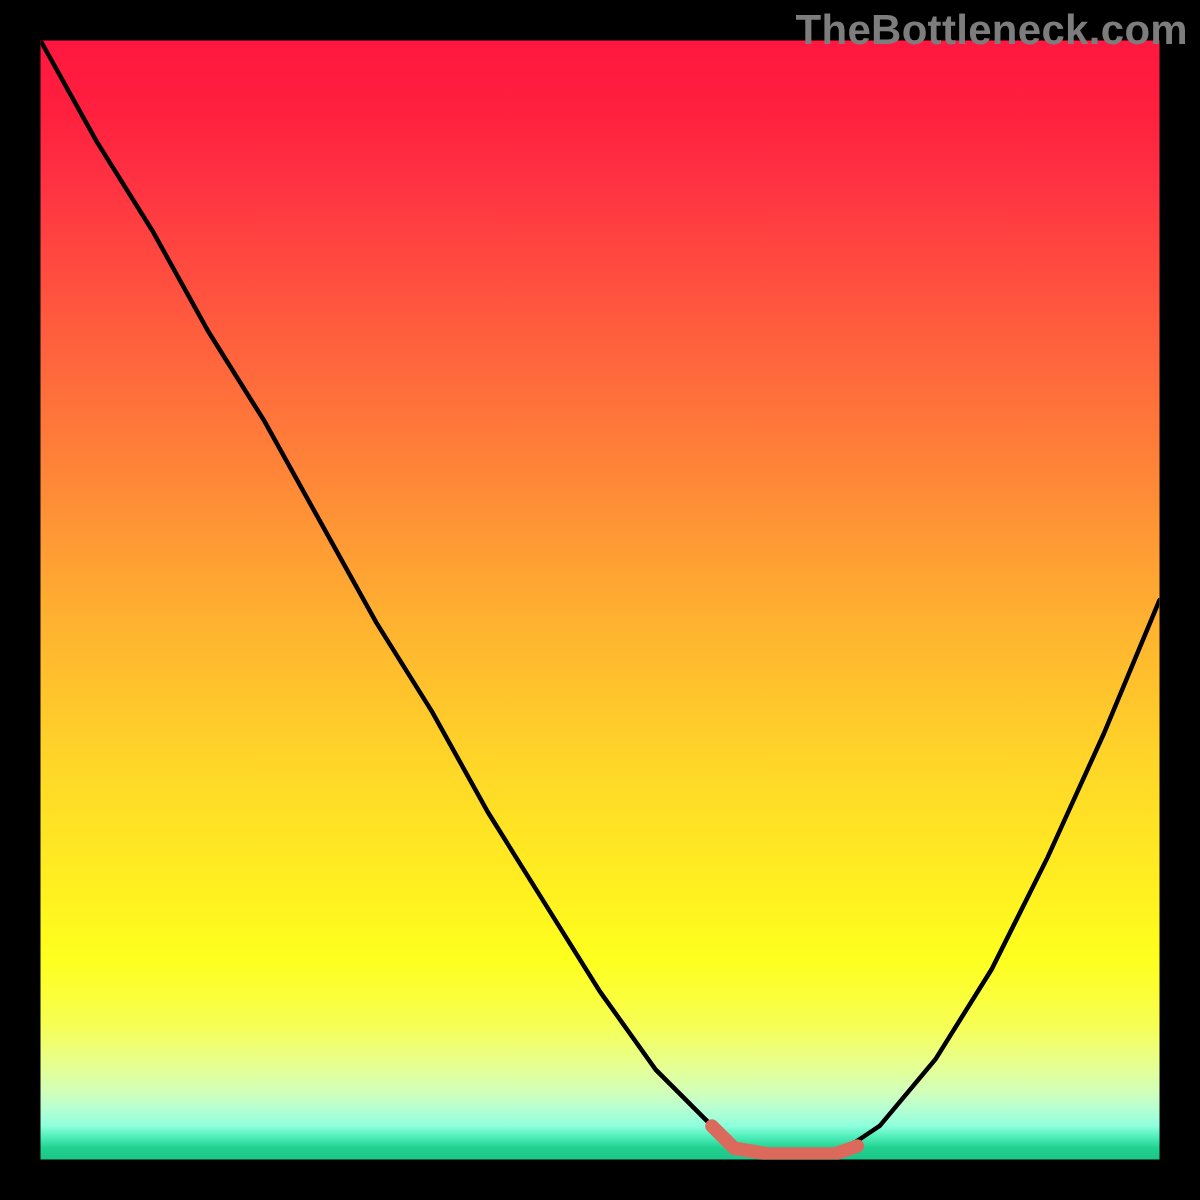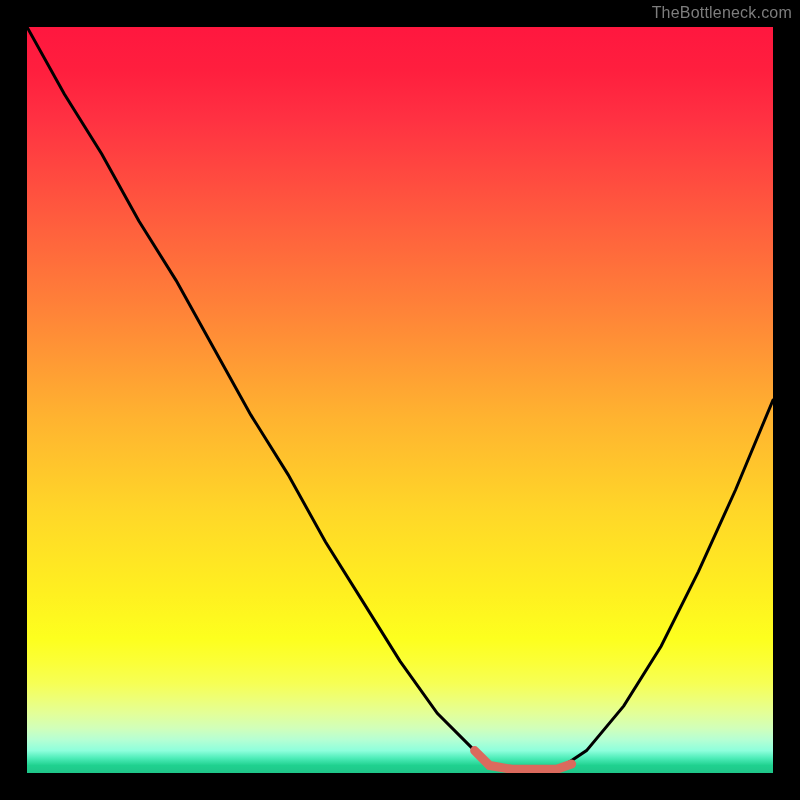--- a/index.html
+++ b/index.html
@@ -47,22 +47,22 @@
       #4eedb9 98%,
       #1fd18f 99%,
       #1fc589 100%
     );
   }
   .watermark {
     position: absolute;
     top: 4px;
     right: 8px;
     color: #7d7d7d;
-    font-size: 16px;
-    font-weight: 400;
+    font-size: 28px;
+    font-weight: 700;
     letter-spacing: 0.2px;
     user-select: none;
   }
   svg.curve {
     position: absolute;
     left: 0;
     top: 0;
     width: 746px;
     height: 746px;
   }

